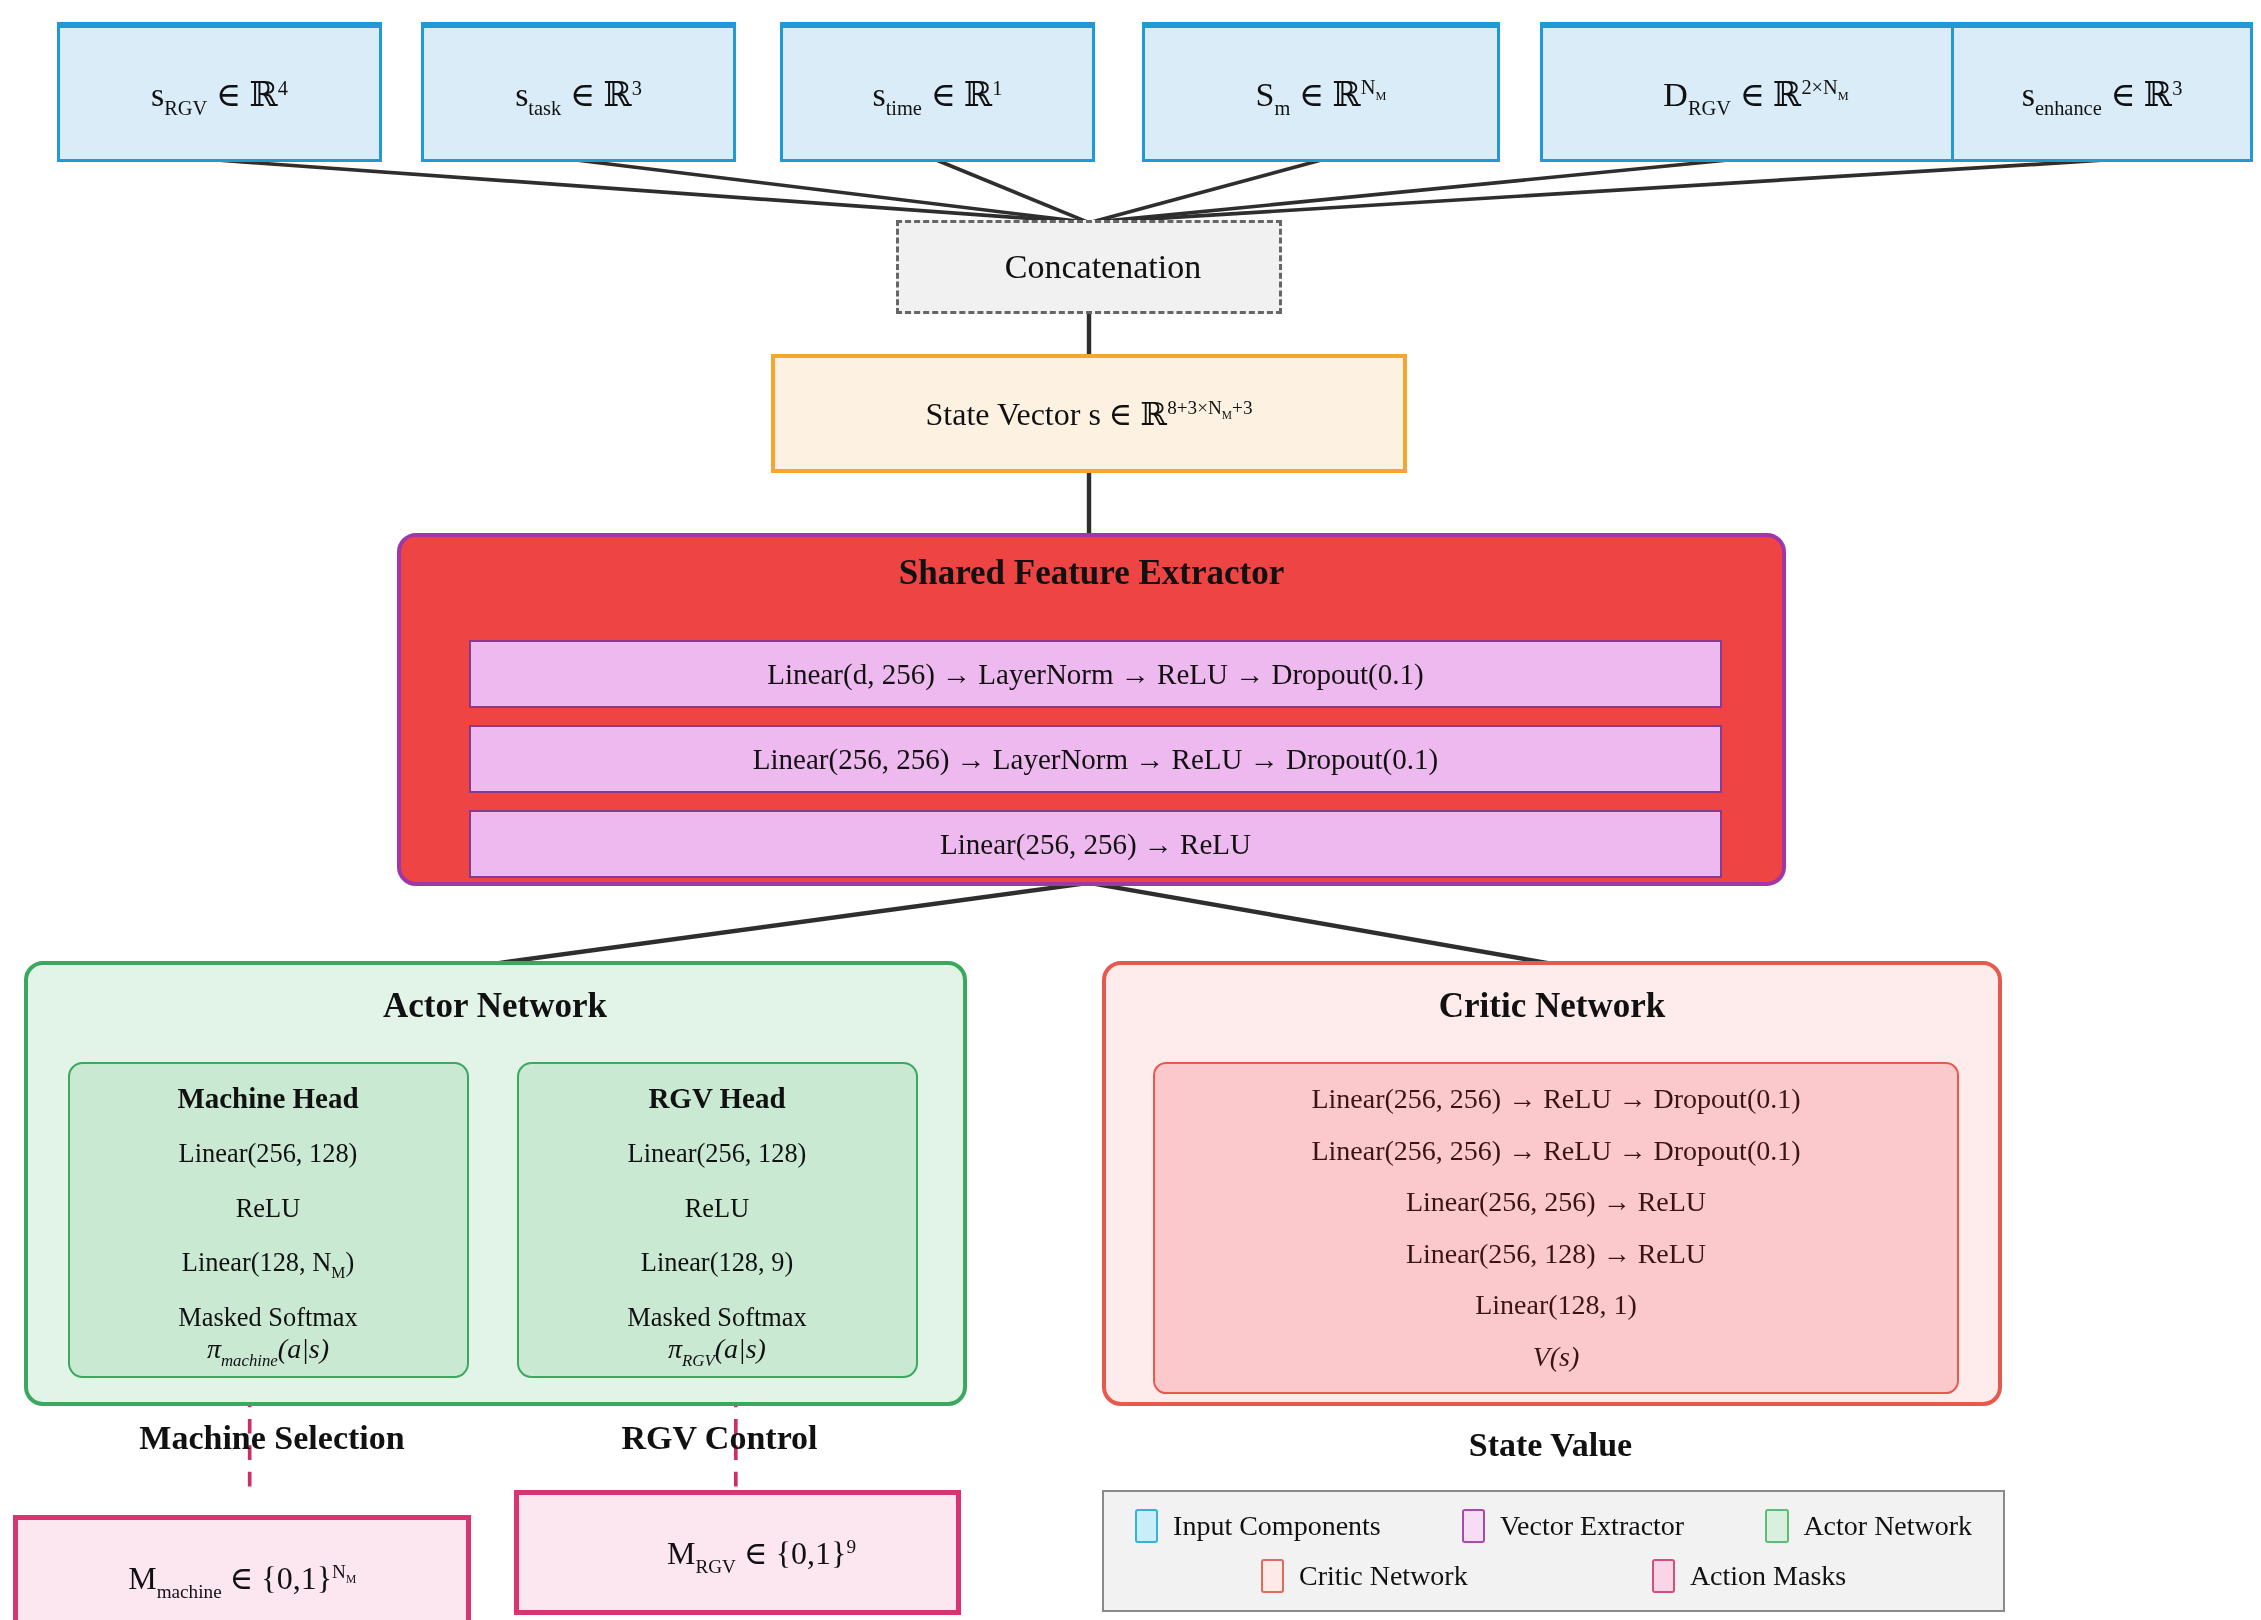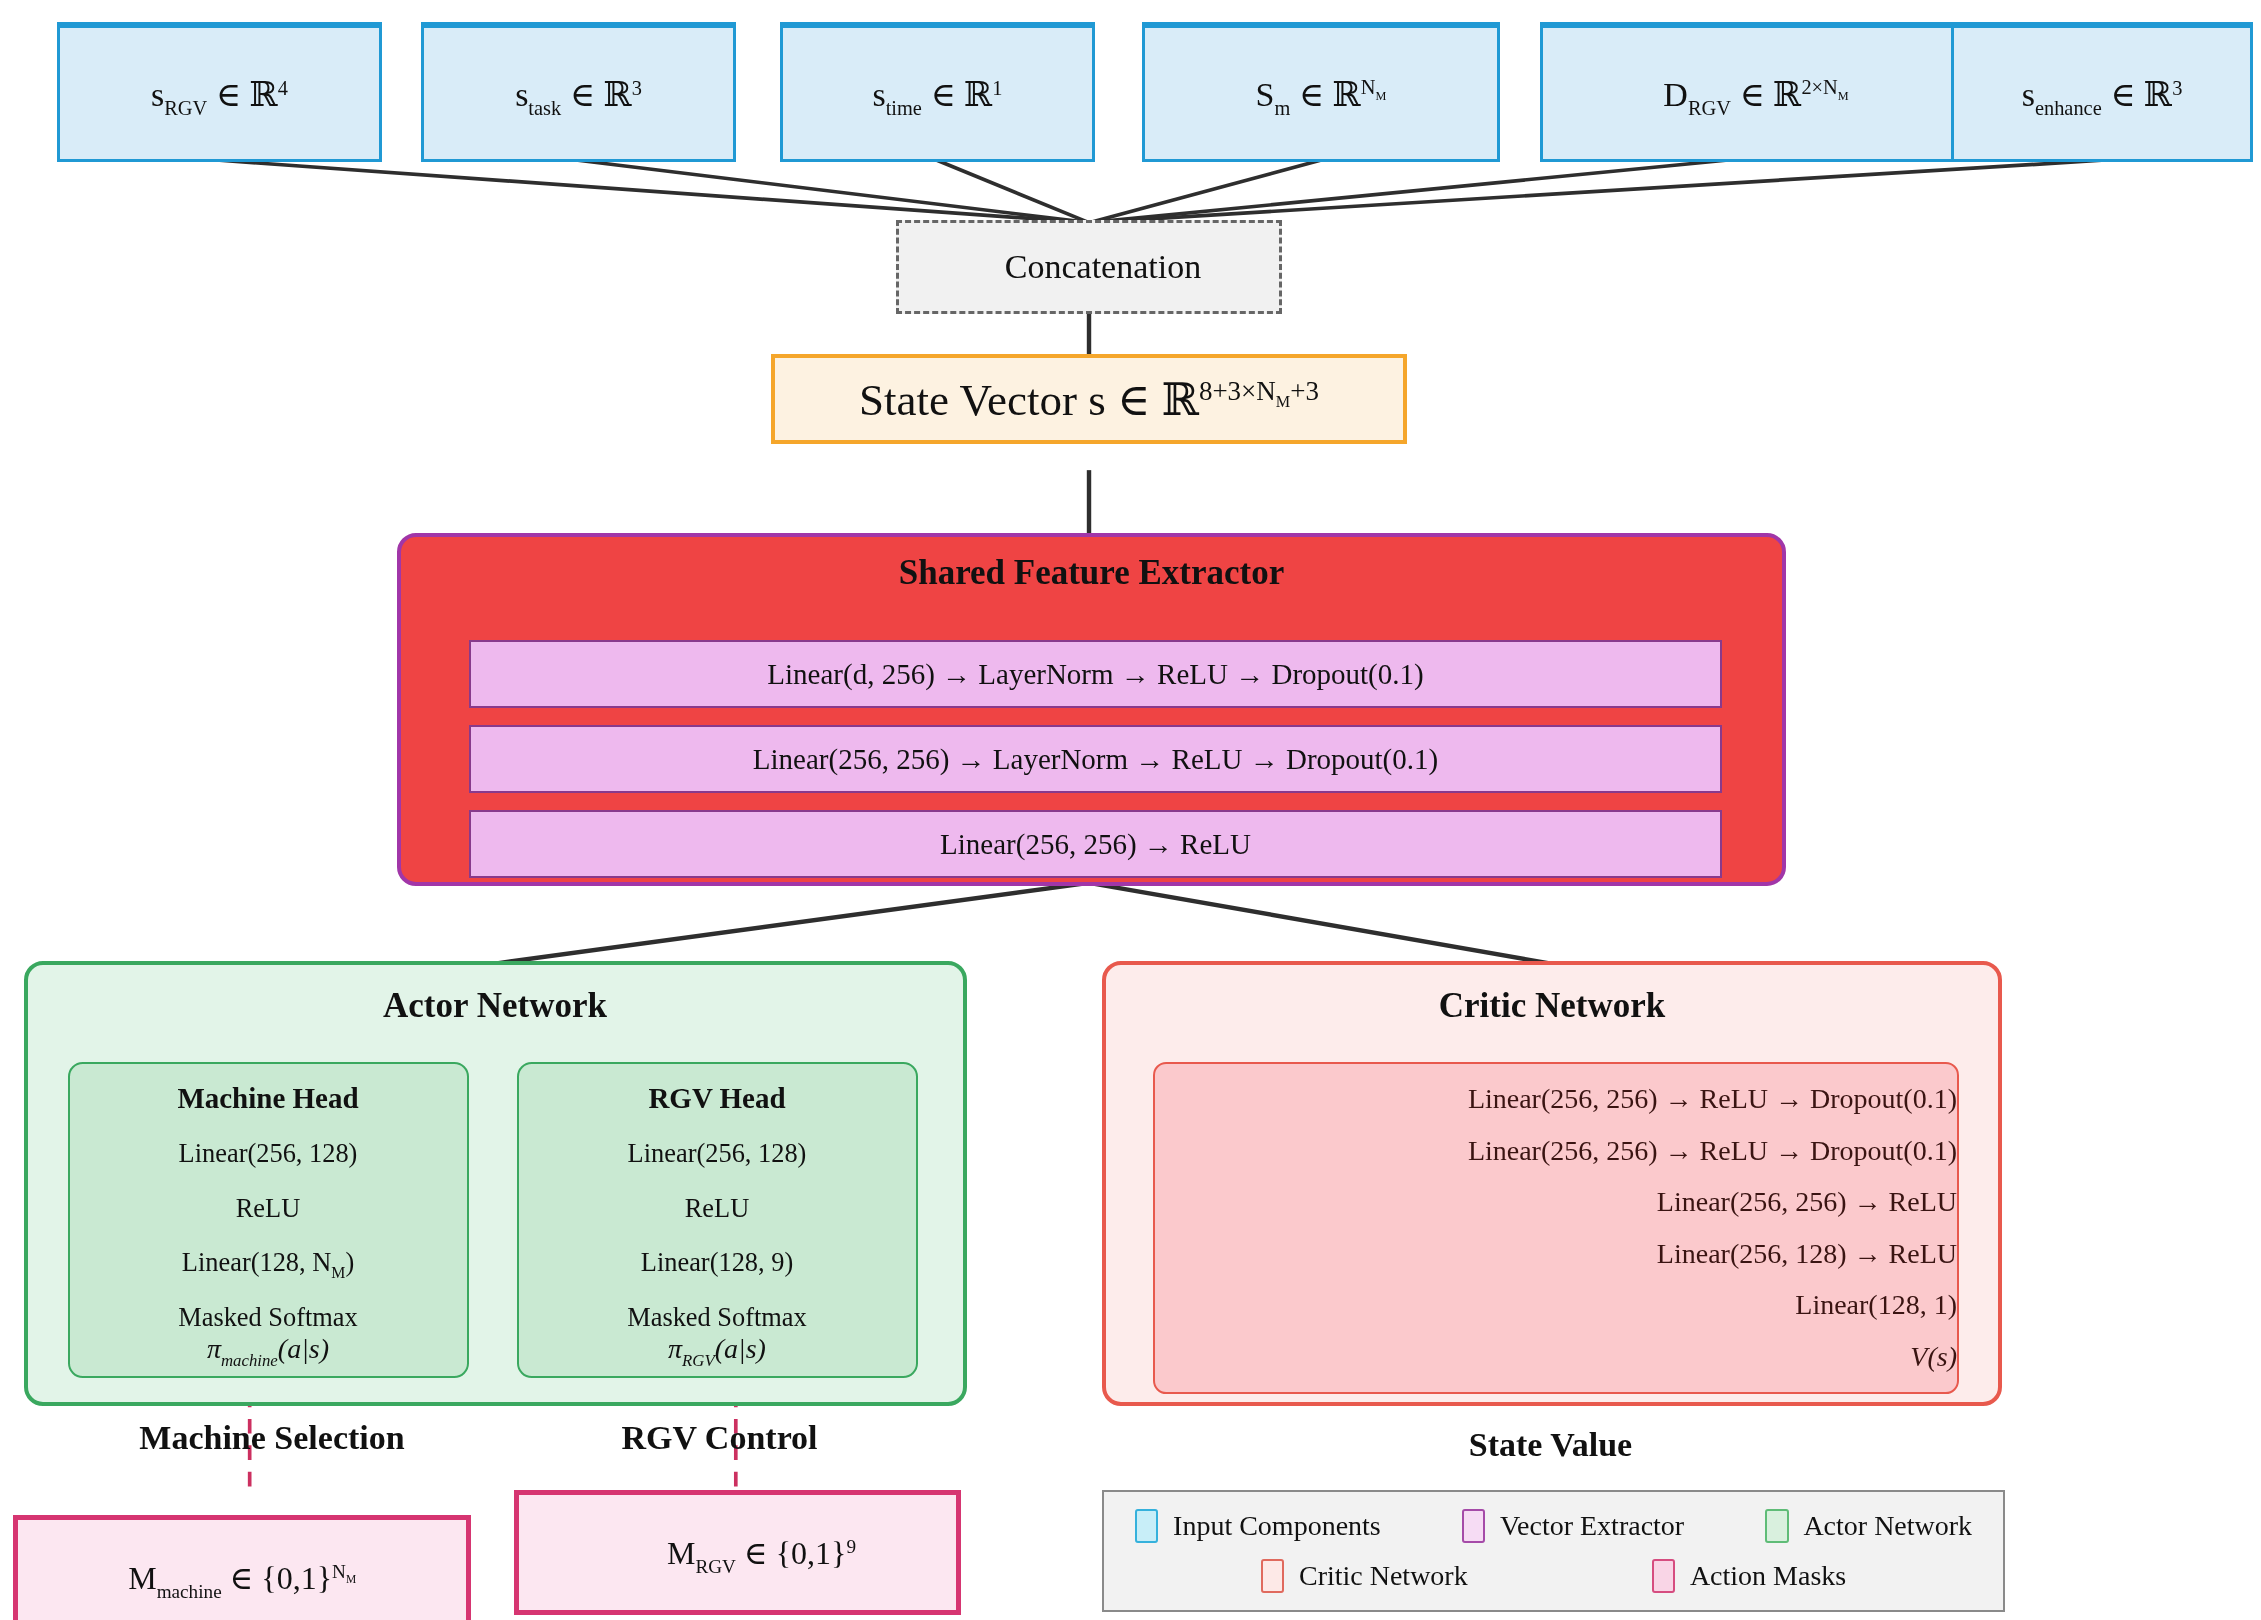--- a/index.html
+++ b/index.html
@@ -23,22 +23,22 @@
     border:3.7px solid #2099d4;border-top-width:6.6px;
     background:#d9ecf8;font-size:34px;
   }
   
   #concat{
     left:896px;top:220px;width:386px;height:94px;
     border:3.7px dashed #666666;background:#f1f1f1;font-size:34px;padding-left:28px;
   }
   
   #state{
-    left:771px;top:354px;width:636px;height:90px;
-    border:4.4px solid #f5a62b;background:#fdf2e1;font-size:45px;
+    left:771px;top:354px;width:636px;height:119px;
+    border:4.4px solid #f5a62b;background:#fdf2e1;font-size:32px;
   }
   
   #extractor{
     position:absolute;z-index:2;box-sizing:border-box;
     left:397px;top:533px;width:1389px;height:353px;
     border:4.4px solid #a136a8;border-radius:19px;background:#f8ebf9;
   }
   .net-title{
     position:absolute;left:0;right:0;text-align:center;
     font-weight:700;font-size:35px;
@@ -70,21 +70,21 @@
   #head-machine{left:40px;}
   #head-rgv{left:489px;}
   .head-title{font-weight:700;font-size:29px;}
   .head-line{font-size:26.4px;margin-top:23.5px;}
   .head-output{margin-top:auto;font-size:28px;font-style:italic;}
   #critic-inner{
     position:absolute;box-sizing:border-box;
     left:47px;top:97px;width:806px;height:332px;
     border:2.9px solid #e8594d;border-radius:13.2px;background:#fbc9cc;
     display:flex;flex-direction:column;justify-content:space-evenly;
-    align-items:flex-end;font-size:28px;color:#3a1412;
+    align-items:center;font-size:28px;color:#3a1412;
   }
   .italic{font-style:italic;}
   
   .section-label{
     position:absolute;z-index:2;text-align:center;
     font-weight:700;font-size:34px;
   }
   #lbl-machine{left:65px;top:1419px;width:414px;}
   #lbl-rgv{left:514px;top:1419px;width:411px;}
   #lbl-state{left:1345px;top:1426px;width:411px;}

